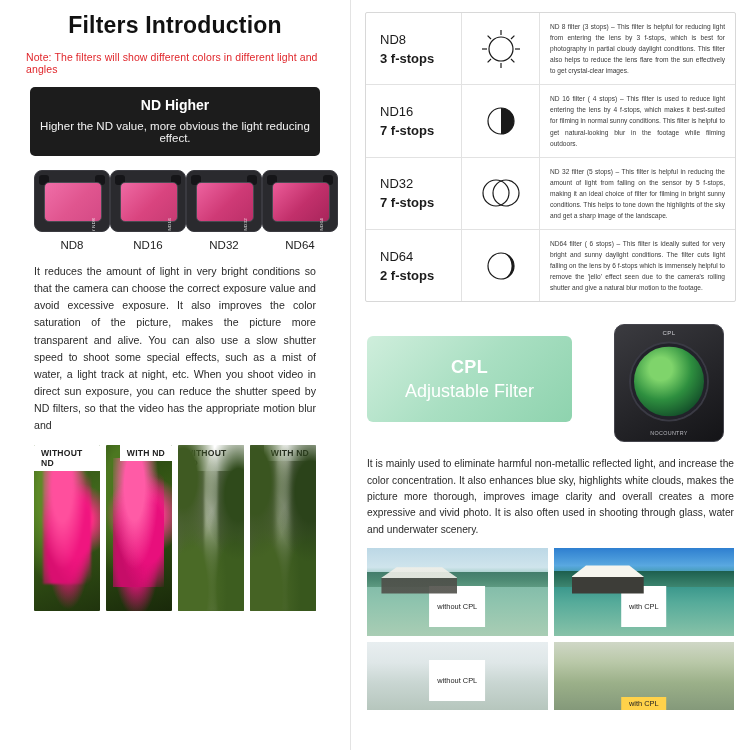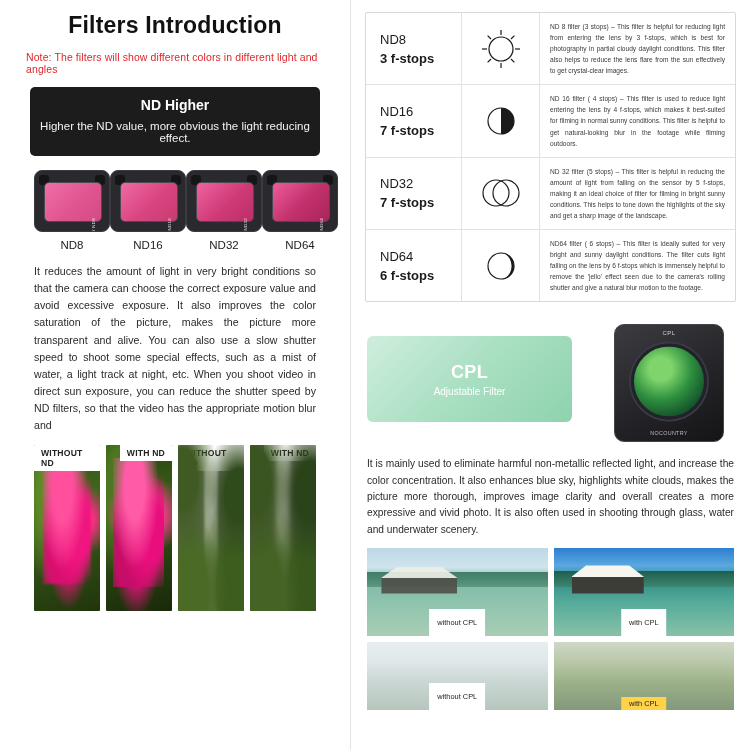--- a/index.html
+++ b/index.html
@@ -283,21 +283,21 @@
     width: 205px; height: 86px;
     border-radius: 6px;
     background: linear-gradient(135deg,#cfeedc 0%,#a9dfc2 50%,#8ed3ae 100%);
     display: flex;
     flex-direction: column;
     align-items: center;
     justify-content: center;
     color: #fff;
   }
   .cpl-banner .c1 { font-size: 18px; font-weight: bold; letter-spacing: .3px; }
-  .cpl-banner .c2 { font-size: 10px; margin-top: 3px; }
+  .cpl-banner .c2 { font-size: 18px; margin-top: 3px; }
   .cpl-product {
     position: absolute;
     right: 26px; top: 4px;
     width: 110px; height: 118px;
     border-radius: 10px;
     background: linear-gradient(150deg,#3b3b40,#232327 60%,#141417);
     border: 1px solid #44444c;
   }
   .cpl-product .lens {
     position: absolute;
@@ -340,26 +340,26 @@
     gap: 6px;
   }
   .cpl-photo {
     position: relative;
     height: 88px;
     overflow: hidden;
   }
   .cpl-photo.small { height: 68px; }
   .cpl-photo .cap-w {
     position: absolute;
-    bottom: 0; left: 50%;
+    bottom: 9px; left: 50%;
     transform: translateX(-50%);
     background: #fff;
     color: #222;
     font-size: 7.4px;
-    padding: 9px 8px;
+    padding: 16px 8px;
     white-space: nowrap;
   }
   .cpl-photo .cap-y {
     position: absolute;
     bottom: 0; left: 50%;
     transform: translateX(-50%);
     background: #ffd24a;
     color: #222;
     font-size: 7.4px;
     padding: 2px 8px;
@@ -528,21 +528,21 @@
             <circle cx="29" cy="22" r="13" fill="none" stroke="#1a1a1a" stroke-width="1.2"></circle>
             <path d="M29 9 A13 13 0 0 1 29 35 A13 13 0 0 0 29 9 Z" fill="#1a1a1a"></path>
           </svg>
         </div>
         <div class="nd-desc">ND 32 filter (5 stops) – This filter is helpful in reducing the amount of light from falling on the sensor by 5 f-stops, making it an ideal choice of filter for filming in bright sunny conditions. This helps to tone down the highlights of the sky and get a sharp image of the landscape.</div>
       </div>
 
       <div class="nd-row">
         <div class="nd-label">
           <span class="l1">ND64</span>
-          <span class="l2">6 f-stops</span>
+          <span class="l2">2 f-stops</span>
         </div>
         <div class="nd-icon">
           <svg class="circ" width="44" height="44" viewBox="0 0 44 44">
             <circle cx="22" cy="22" r="13" fill="none" stroke="#1a1a1a" stroke-width="1.2"></circle>
             <path d="M26 9.6 A13 13 0 0 1 26 34.4 A15 15 0 0 0 26 9.6 Z" fill="#1a1a1a"></path>
           </svg>
         </div>
         <div class="nd-desc">ND64 filter ( 6 stops) – This filter is ideally suited for very bright and sunny daylight conditions. The filter cuts light falling on the lens by 6 f-stops which is immensely helpful to remove the 'jello' effect seen due to the camera's rolling shutter and give a natural blur motion to the footage.</div>
       </div>
 

